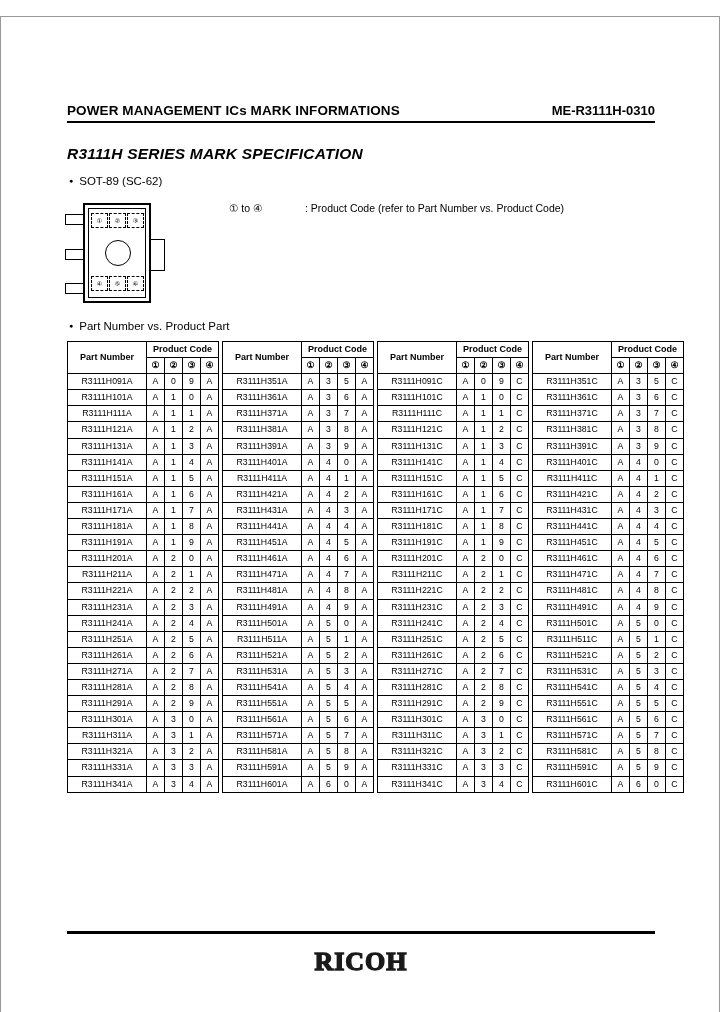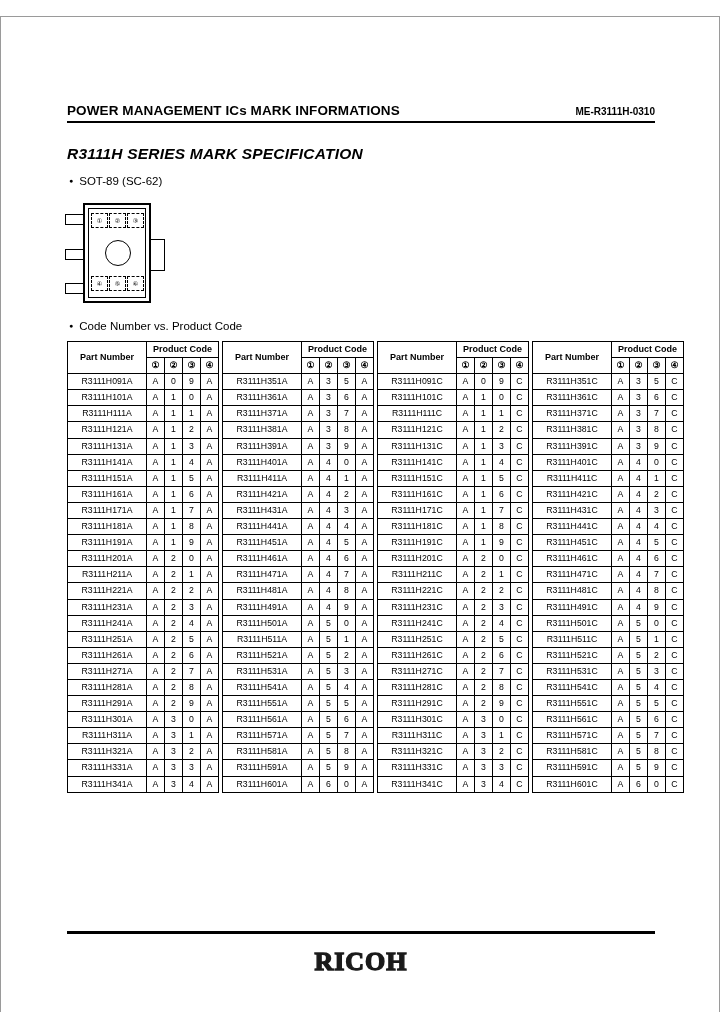--- a/index.html
+++ b/index.html
@@ -36,21 +36,21 @@
     align-items: baseline;
     justify-content: space-between;
   }
   .header-title {
     font-size: 13.5px;
     font-weight: bold;
     letter-spacing: 0.1px;
     white-space: nowrap;
   }
   .header-docid {
-    font-size: 10px;
+    font-size: 13px;
     font-weight: bold;
     white-space: nowrap;
     margin-left: 15px;
   }
   .header-rule {
     position: absolute;
     left: 66px;
     top: 104px;
     width: 588px;
     height: 2px;
@@ -261,23 +261,27 @@
     <div class="mark-cell mc-w mc-top mc-c1">①</div>
     <div class="mark-cell mc-w mc-top mc-c2">②</div>
     <div class="mark-cell mc-w mc-top mc-c3">③</div>
     <div class="pkg-circle"></div>
     <div class="mark-cell mc-w mc-bot mc-c1">④</div>
     <div class="mark-cell mc-w mc-bot mc-c2">⑤</div>
     <div class="mark-cell mc-w mc-bot mc-c3">⑥</div>
   </div>
 
   <div class="legend">
+    <div class="legend-row">
+      <div class="legend-key">① to ④</div>
+      <div class="legend-val">: Product Code (refer to Part Number vs. Product Code)</div>
+    </div>
   </div>
 
-  <div class="bullet-head" id="pnvc-head">Code Number vs. Product Code</div>
+  <div class="bullet-head" id="pnvc-head">Part Number vs. Product Part</div>
 
   <table class="tbl" id="tbl-1">
       <tbody>
         <tr>
           <th class="th-pn" rowspan="2">Part Number</th>
           <th class="th-pc" colspan="4">Product Code</th>
         </tr>
         <tr>
           <th class="th-num">①</th>
           <th class="th-num">②</th>

